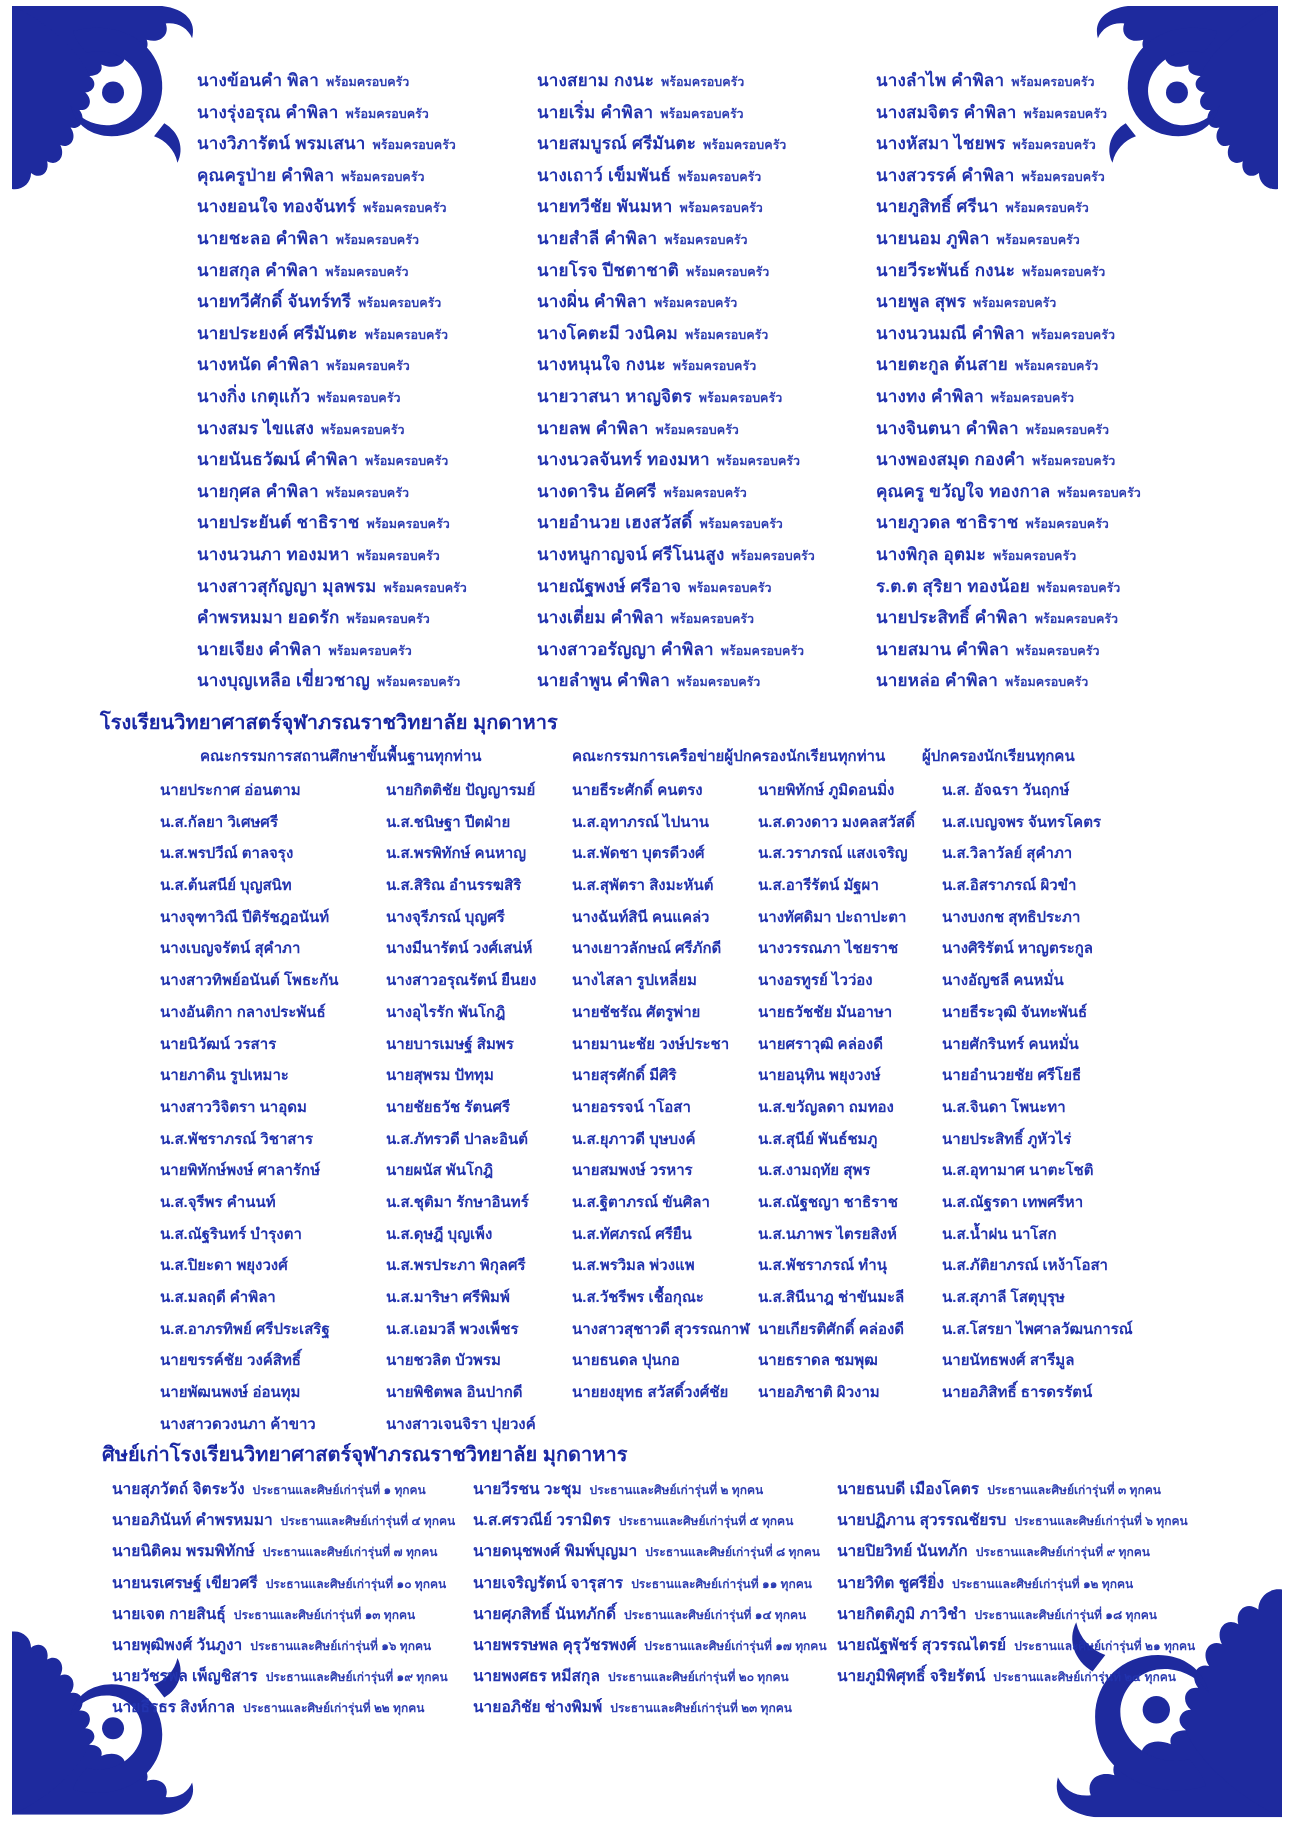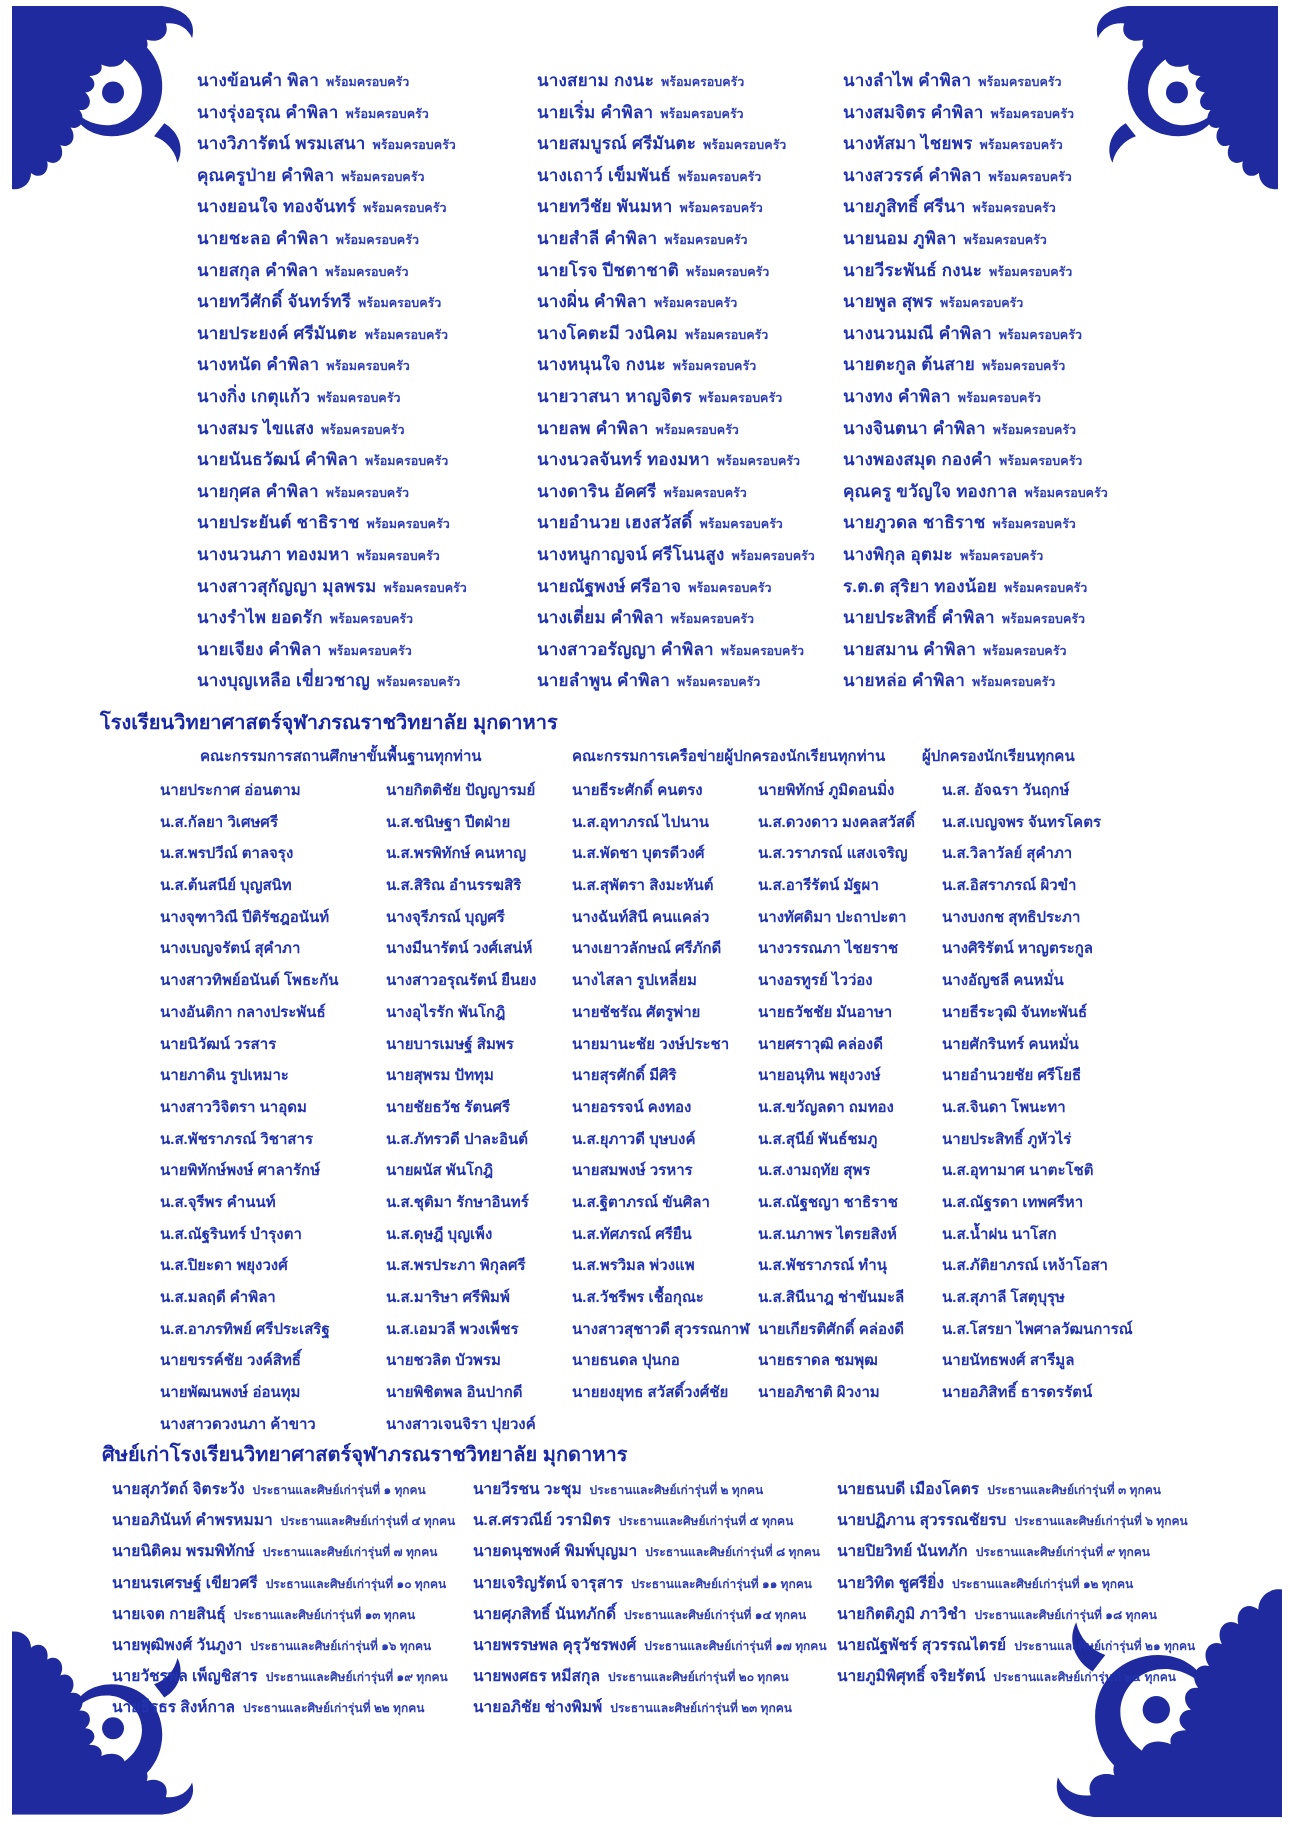--- a/index.html
+++ b/index.html
@@ -16,21 +16,21 @@
   .ornament{position:absolute;color:var(--orn);z-index:1;line-height:0;}
   .orn-tl{top:6px;left:12px;width:205px;}
   .orn-tr{top:6px;right:12px;width:205px;transform:scaleX(-1);}
   .orn-bl{bottom:10px;left:12px;width:205px;transform:scaleY(-1);}
   .orn-br{bottom:8px;right:8px;width:255px;transform:scale(-1,-1);}
   .ornament svg{width:100%;height:auto;display:block;}
 
   .col{position:absolute;top:0;}
   
   .families{position:absolute;top:66px;left:0;width:100%;z-index:2;}
-  .fam-col-1{left:197px;} .fam-col-2{left:537px;} .fam-col-3{left:843px;}
+  .fam-col-1{left:197px;} .fam-col-2{left:537px;} .fam-col-3{left:876px;}
   .fam-item{height:31.6px;white-space:nowrap;}
   .fam-item .nm{font-size:17px;font-weight:bold;letter-spacing:.2px;text-align:center;}
   .fam-item .sfx{font-size:12.5px;margin-left:7px;font-weight:bold;opacity:.95;}
 
   
   .school-title{position:absolute;left:100px;top:706px;font-size:20px;font-weight:bold;
     color:var(--ink-strong);white-space:nowrap;z-index:2;}
   .group-headers{position:absolute;top:744px;left:0;width:100%;z-index:2;}
   .gh{position:absolute;font-size:15px;font-weight:bold;white-space:nowrap;}
   .gh-1{left:200px;} .gh-2{left:572px;} .gh-3{left:922px;}
@@ -100,21 +100,21 @@
       <div class="fam-item"><span class="nm">นายทวีศักดิ์ จันทร์ทรี</span><span class="sfx">พร้อมครอบครัว</span></div>
       <div class="fam-item"><span class="nm">นายประยงค์ ศรีมันตะ</span><span class="sfx">พร้อมครอบครัว</span></div>
       <div class="fam-item"><span class="nm">นางหนัด คำพิลา</span><span class="sfx">พร้อมครอบครัว</span></div>
       <div class="fam-item"><span class="nm">นางกิ่ง เกตุแก้ว</span><span class="sfx">พร้อมครอบครัว</span></div>
       <div class="fam-item"><span class="nm">นางสมร ไขแสง</span><span class="sfx">พร้อมครอบครัว</span></div>
       <div class="fam-item"><span class="nm">นายนันธวัฒน์ คำพิลา</span><span class="sfx">พร้อมครอบครัว</span></div>
       <div class="fam-item"><span class="nm">นายกุศล คำพิลา</span><span class="sfx">พร้อมครอบครัว</span></div>
       <div class="fam-item"><span class="nm">นายประยันต์ ชาธิราช</span><span class="sfx">พร้อมครอบครัว</span></div>
       <div class="fam-item"><span class="nm">นางนวนภา ทองมหา</span><span class="sfx">พร้อมครอบครัว</span></div>
       <div class="fam-item"><span class="nm">นางสาวสุกัญญา มุลพรม</span><span class="sfx">พร้อมครอบครัว</span></div>
-      <div class="fam-item"><span class="nm">นางรำไพ ยอดรัก</span><span class="sfx">พร้อมครอบครัว</span></div>
+      <div class="fam-item"><span class="nm">คำพรหมมา ยอดรัก</span><span class="sfx">พร้อมครอบครัว</span></div>
       <div class="fam-item"><span class="nm">นายเจียง คำพิลา</span><span class="sfx">พร้อมครอบครัว</span></div>
       <div class="fam-item"><span class="nm">นางบุญเหลือ เขี่ยวชาญ</span><span class="sfx">พร้อมครอบครัว</span></div>
     </div>
     <div class="col fam-col-2">
       <div class="fam-item"><span class="nm">นางสยาม กงนะ</span><span class="sfx">พร้อมครอบครัว</span></div>
       <div class="fam-item"><span class="nm">นายเริ่ม คำพิลา</span><span class="sfx">พร้อมครอบครัว</span></div>
       <div class="fam-item"><span class="nm">นายสมบูรณ์ ศรีมันตะ</span><span class="sfx">พร้อมครอบครัว</span></div>
       <div class="fam-item"><span class="nm">นางเถาว์ เข็มพันธ์</span><span class="sfx">พร้อมครอบครัว</span></div>
       <div class="fam-item"><span class="nm">นายทวีชัย พันมหา</span><span class="sfx">พร้อมครอบครัว</span></div>
       <div class="fam-item"><span class="nm">นายสำลี คำพิลา</span><span class="sfx">พร้อมครอบครัว</span></div>
@@ -214,21 +214,21 @@
       <div class="sch-item">นายธีระศักดิ์ คนตรง</div>
       <div class="sch-item">น.ส.อุทาภรณ์ ไปนาน</div>
       <div class="sch-item">น.ส.พัดชา บุตรดีวงศ์</div>
       <div class="sch-item">น.ส.สุพัตรา สิงมะหันต์</div>
       <div class="sch-item">นางฉันท์สินี คนแคล่ว</div>
       <div class="sch-item">นางเยาวลักษณ์ ศรีภักดี</div>
       <div class="sch-item">นางไสลา รูปเหลี่ยม</div>
       <div class="sch-item">นายชัชรัณ ศัตรูพ่าย</div>
       <div class="sch-item">นายมานะชัย วงษ์ประชา</div>
       <div class="sch-item">นายสุรศักดิ์ มีศิริ</div>
-      <div class="sch-item">นายอรรจน์ คงทอง</div>
+      <div class="sch-item">นายอรรจน์ าโอสา</div>
       <div class="sch-item">น.ส.ยุภาวดี บุษบงค์</div>
       <div class="sch-item">นายสมพงษ์ วรหาร</div>
       <div class="sch-item">น.ส.ฐิตาภรณ์ ขันศิลา</div>
       <div class="sch-item">น.ส.ทัศภรณ์ ศรียืน</div>
       <div class="sch-item">น.ส.พรวิมล พ่วงแพ</div>
       <div class="sch-item">น.ส.วัชรีพร เชื้อกุณะ</div>
       <div class="sch-item">นางสาวสุชาวดี สุวรรณกาฬ</div>
       <div class="sch-item">นายธนดล ปุนกอ</div>
       <div class="sch-item">นายยงยุทธ สวัสดิ์วงศ์ชัย</div>
     </div>

